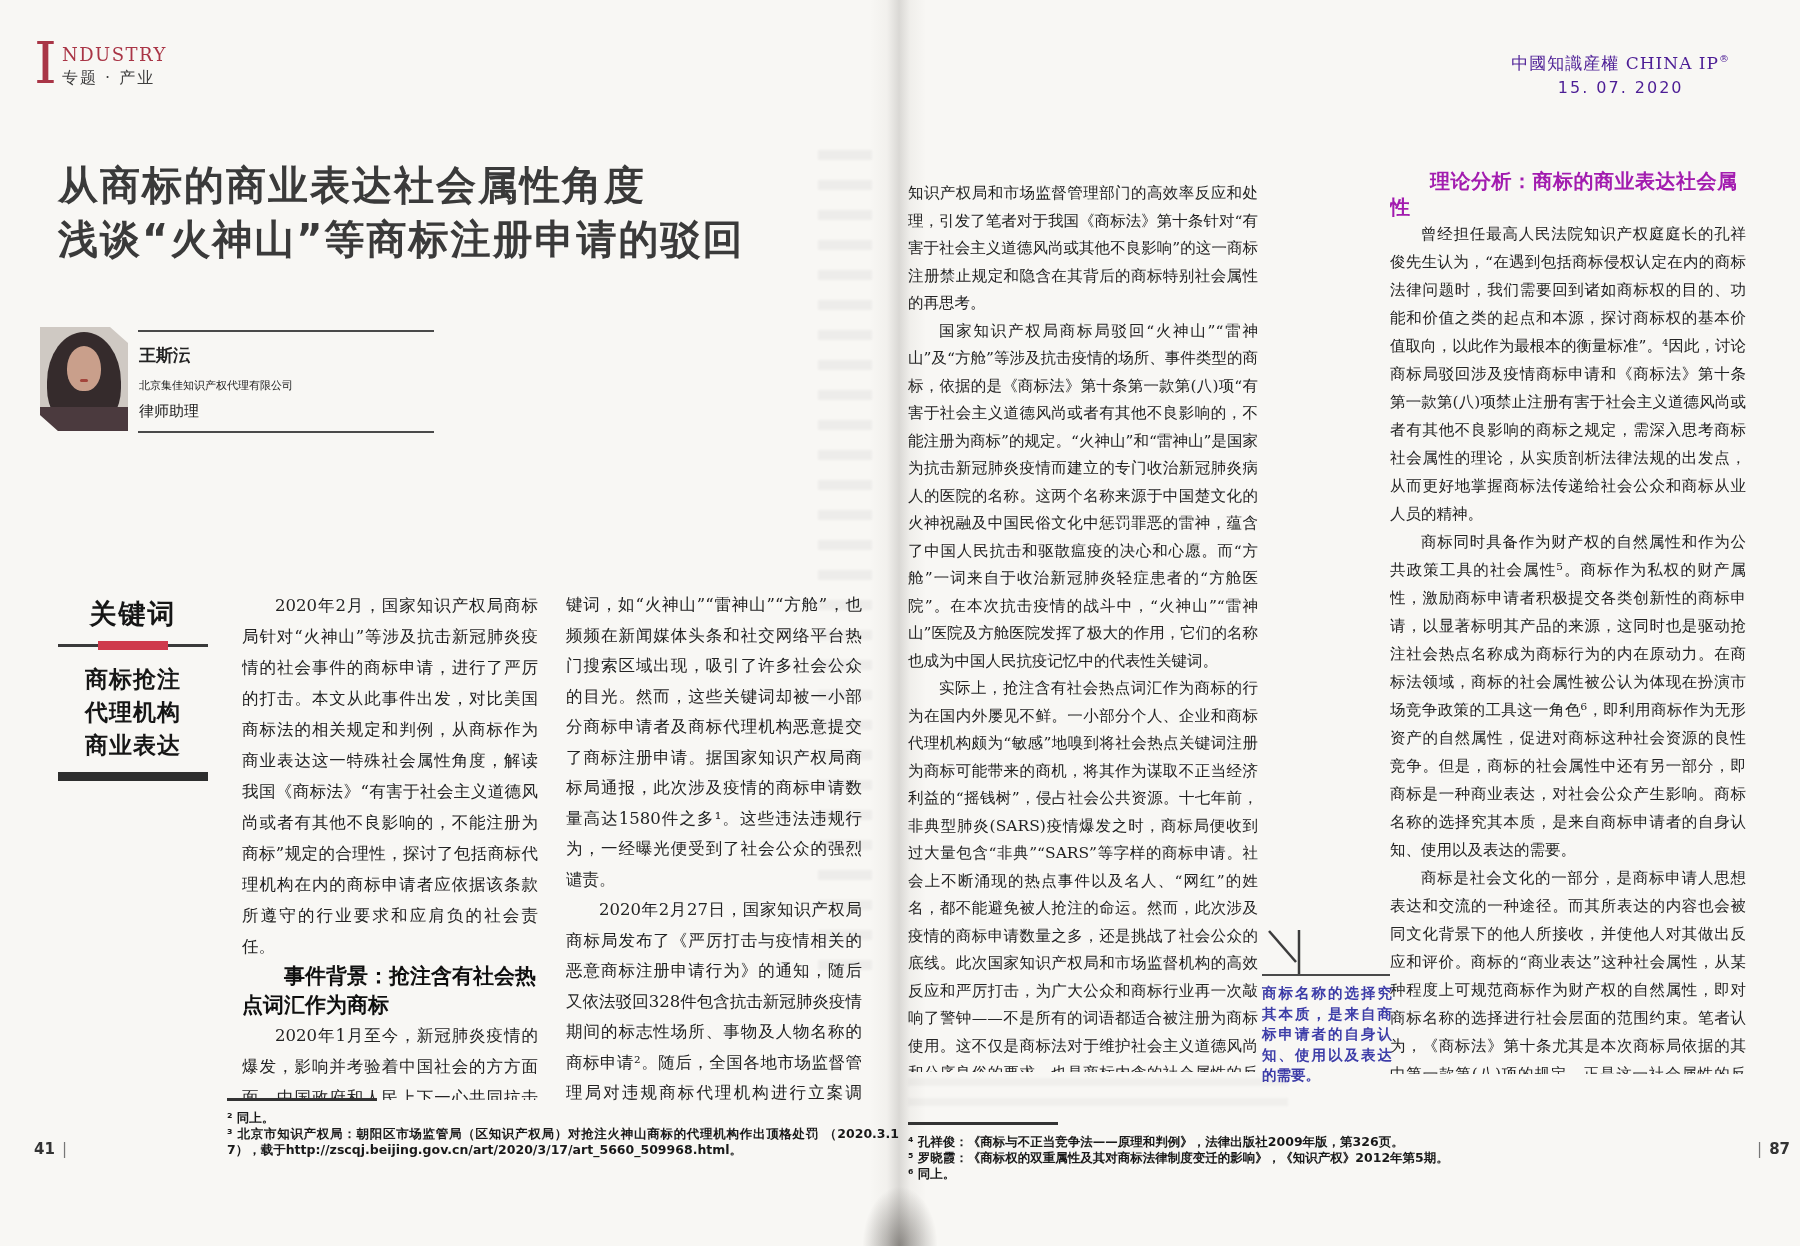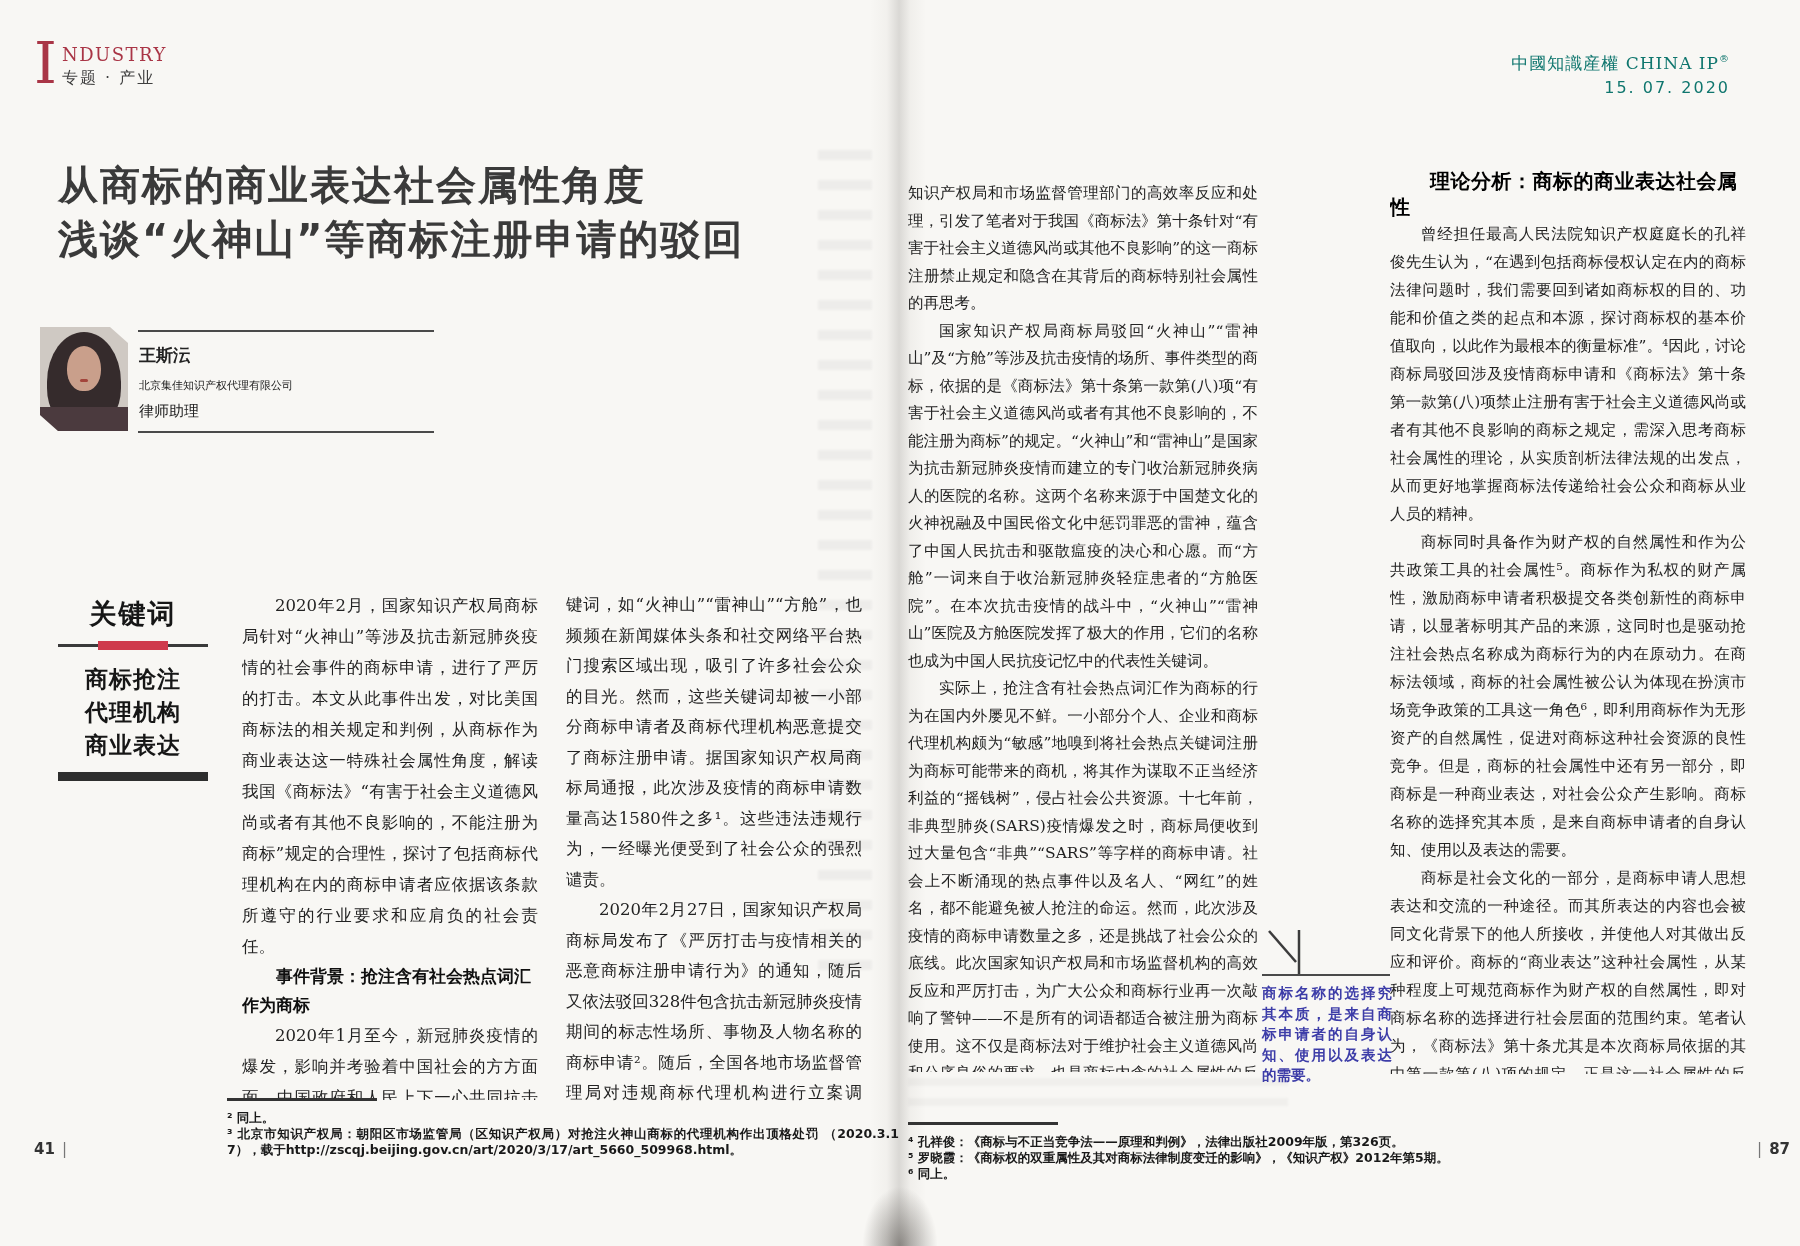--- a/index.html
+++ b/index.html
@@ -58,39 +58,39 @@
   .kw-rule .red{position:absolute;left:40px;top:0;width:70px;height:9px;background:var(--kwred);}
   .kw-items{margin-top:12px;text-align:center;font-weight:bold;font-size:23px;line-height:33px;letter-spacing:1px;color:#161616;}
   .kw-bottom-rule{margin-top:11px;height:9px;background:#2e2e2e;}
   
   .col{position:absolute;text-align:justify;color:#232323;}
   .col p{margin:0;text-indent:2em;}
   .col p.no-indent{text-indent:0;}
   #col-l1{left:242px;top:590px;width:296px;font-size:16.5px;line-height:31px;max-height:510px;overflow:hidden;}
   #col-l2{left:566px;top:590px;width:296px;font-size:16.5px;line-height:30.5px;max-height:512px;overflow:hidden;}
   .sec-heading{font-family:"DejaVu Sans","Liberation Sans",sans-serif;font-weight:bold;
-    font-size:17px;line-height:29px;margin:15px 0 10px;text-align:left;text-indent:0;color:#0f0f0f;}
+    font-size:21px;line-height:29px;margin:15px 0 10px;text-align:left;text-indent:0;color:#0f0f0f;}
   #col-r1{left:908px;top:180px;width:350px;font-size:15.5px;line-height:27.5px;max-height:892px;overflow:hidden;}
   #col-r2{left:1390px;top:168px;width:356px;font-size:15.5px;line-height:28px;max-height:906px;overflow:hidden;}
   .r2-heading{font-family:"DejaVu Sans","Liberation Sans",sans-serif;font-weight:bold;
-    font-size:20px;line-height:26px;margin-bottom:10px;text-align:left;letter-spacing:0.5px;color:#000000;}
+    font-size:20px;line-height:26px;margin-bottom:10px;text-align:left;letter-spacing:0.5px;color:#a21caf;}
   
   .pq-arrow{position:absolute;left:1266px;top:928px;}
   .pq-rule{position:absolute;left:1262px;top:974px;width:128px;height:2px;background:#4a4a4a;}
   .pq-text{position:absolute;left:1262px;top:983px;width:130px;text-align:justify;
     font-family:"DejaVu Sans","Liberation Sans",sans-serif;font-weight:bold;
     font-size:14.5px;line-height:20.5px;color:var(--pqblue);}
   
   .footnotes{position:absolute;font-family:"DejaVu Sans","Liberation Sans",sans-serif;color:#191919;}
   #footnotes-left{left:227px;top:1098px;width:672px;}
   #footnotes-right{left:908px;top:1122px;width:600px;}
   .fn-rule{width:150px;height:2.5px;background:#333;margin-bottom:9px;}
   .fn{font-size:12.5px;font-weight:600;line-height:16px;word-break:break-all;text-align:justify;}
   
-  .header-right{position:absolute;right:70px;top:52px;text-align:right;color:#0f766e;}
+  .header-right{position:absolute;right:70px;top:52px;text-align:center;color:#4c1d95;}
   .journal{font-size:17px;letter-spacing:1px;}
   .journal sup{font-size:10px;}
   .issue-date{font-size:16px;letter-spacing:2px;margin-top:3px;
     font-family:"DejaVu Sans","Liberation Sans",sans-serif;}
   .page-num{position:absolute;top:1140px;font-family:"DejaVu Sans","Liberation Sans",sans-serif;
     font-size:15px;font-weight:bold;color:#333;}
   #page-num-left{left:34px;}
   #page-num-right{right:10px;}
   .page-num .bar{font-weight:400;color:#777;margin:0 7px;}
 </style>

